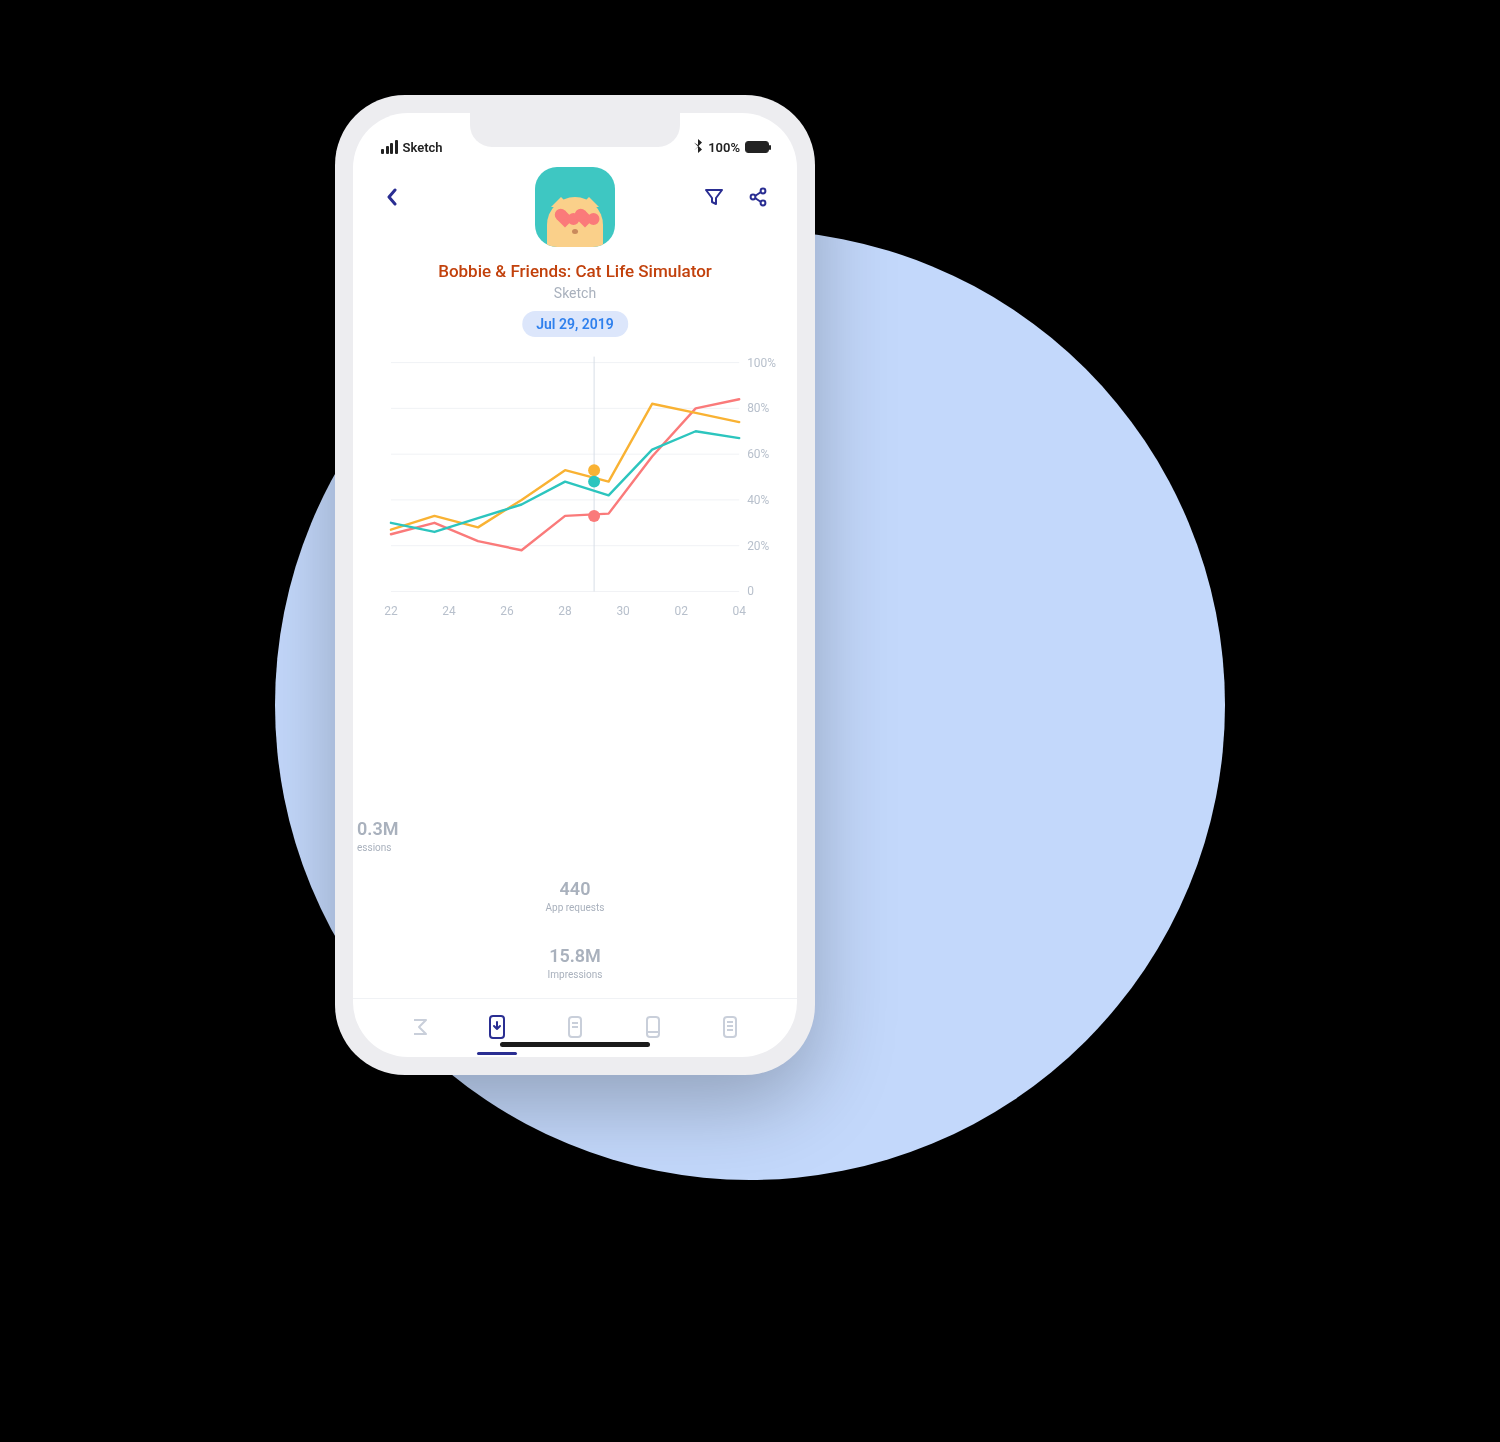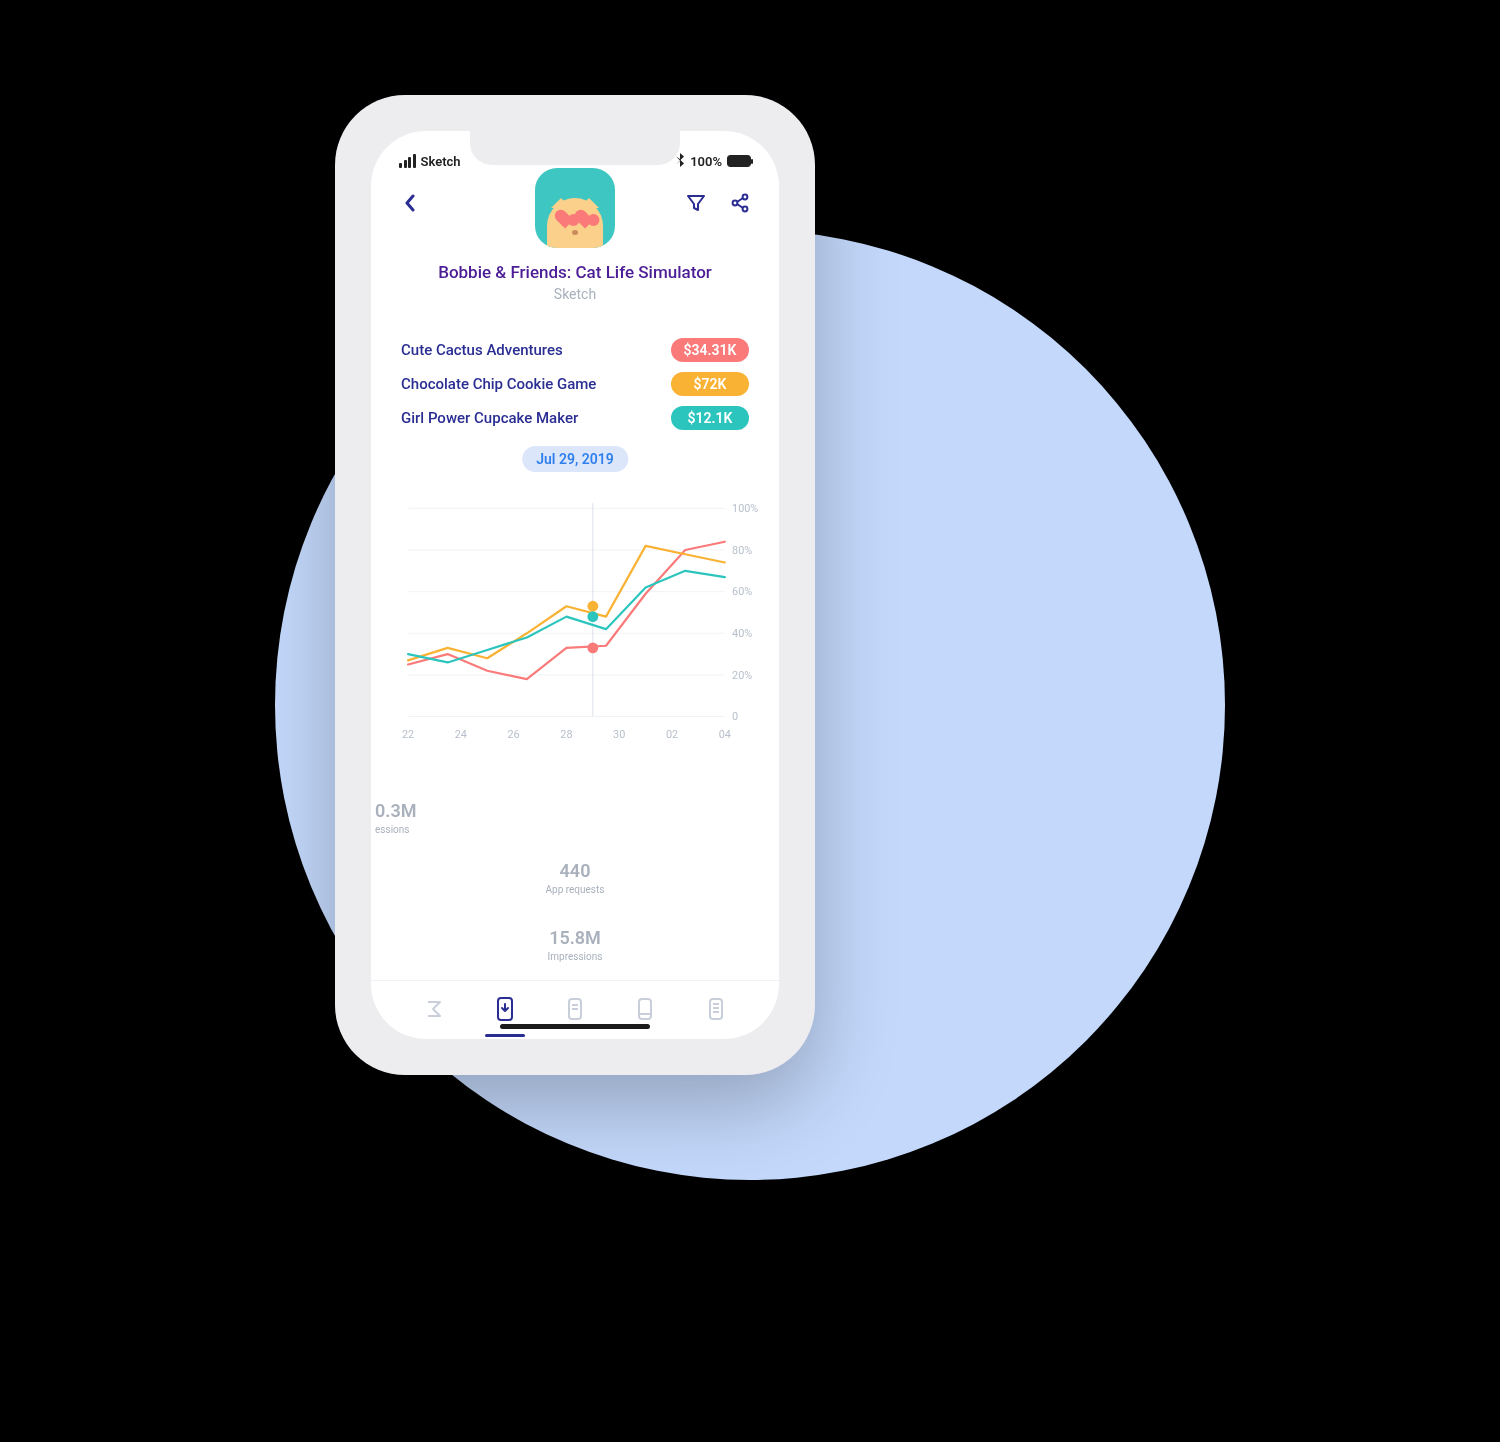--- a/index.html
+++ b/index.html
@@ -24,21 +24,21 @@
   .phone {
     position: absolute;
     width: 480px;
     height: 980px;
     left: 335px;
     top: 95px;
     background: #EDEDF0;
     border-radius: 70px;
     box-shadow: 0 30px 80px rgba(0,0,0,0.25);
     z-index: 1;
-    padding: 36px;
+    padding: 18px;
   }
   .screen {
     width: 100%;
     height: 100%;
     background: #fff;
     border-radius: 55px;
     position: relative;
     overflow: hidden;
     display: flex;
     flex-direction: column;
@@ -98,21 +98,21 @@
     content:""; position:absolute; top:-10px; width:0; height:0;
     border:10px solid transparent; border-bottom-color:#FAD08A;
   }
   .cat::before { left: 4px; } .cat::after { right: 4px; }
   .cat-eye { position:absolute; top:16px; width:12px; height:12px; background:#FA7A7A; transform:rotate(45deg); }
   .cat-eye.l { left:12px; } .cat-eye.r { right:12px; }
   .cat-eye::before, .cat-eye::after { content:""; position:absolute; width:12px; height:12px; background:#FA7A7A; border-radius:50%; }
   .cat-eye::before { left:-6px; } .cat-eye::after { top:-6px; }
   .cat-nose { position:absolute; top:32px; left:50%; transform:translateX(-50%); width:6px; height:5px; background:#C98A5C; border-radius:50%; }
 
-  .app-title { color: #4c1d95; font-size: 17px; font-weight: 500; }
+  .app-title { color: #c2410c; font-size: 17px; font-weight: 500; }
   .app-subtitle { color: #A9B1BD; font-size: 14px; margin-top: 4px; }
 
   .legend { padding: 28px 30px 4px; }
   .legend-row { display: flex; justify-content: space-between; align-items: center; margin-bottom: 10px; }
   .legend-label { color: #2A2E92; font-size: 15px; font-weight: 500; }
   .legend-badge { color: #fff; font-size: 14px; font-weight: 600; padding: 4px 12px; border-radius: 12px; min-width: 78px; text-align: center; }
 
   .chart-wrap { padding: 18px 18px 0 28px; position: relative; flex: 0 0 auto; }
   .date-pill {
     display: inline-block; background: #DCE6FB; color: #2F80ED; font-size: 14px; font-weight: 600;
@@ -210,34 +210,20 @@
         <div class="cat">
           <div class="cat-eye l"></div>
             <div class="cat-eye r"></div>
           <div class="cat-nose"></div>
         </div>
       </div>
       <div class="app-title">Bobbie &amp; Friends: Cat Life Simulator</div>
       <div class="app-subtitle">Sketch</div>
     </div>
 
-    <div class="legend" id="legend">
-        <div class="legend-row">
-    <span class="legend-label">Cute Cactus Adventures</span>
-    <span class="legend-badge" style="background:#FA7A7A">$34.31K</span>
-        </div>
-        <div class="legend-row">
-    <span class="legend-label">Chocolate Chip Cookie Game</span>
-    <span class="legend-badge" style="background:#F9B233">$72K</span>
-        </div>
-        <div class="legend-row">
-    <span class="legend-label">Girl Power Cupcake Maker</span>
-    <span class="legend-badge" style="background:#2CC5BE">$12.1K</span>
-        </div>
-      </div>
 
     <div class="chart-wrap">
       <div class="date-pill">Jul 29, 2019</div>
       <svg class="chart-svg" id="chart-svg" viewBox="0 0 400 300">
           <line class="gridline" x1="10" x2="360" y1="260" y2="260"></line>
           <text class="axis-label" x="368" y="264">0</text>
           <line class="gridline" x1="10" x2="360" y1="214" y2="214"></line>
           <text class="axis-label" x="368" y="218">20%</text>
           <line class="gridline" x1="10" x2="360" y1="168" y2="168"></line>
           <text class="axis-label" x="368" y="172">40%</text>

